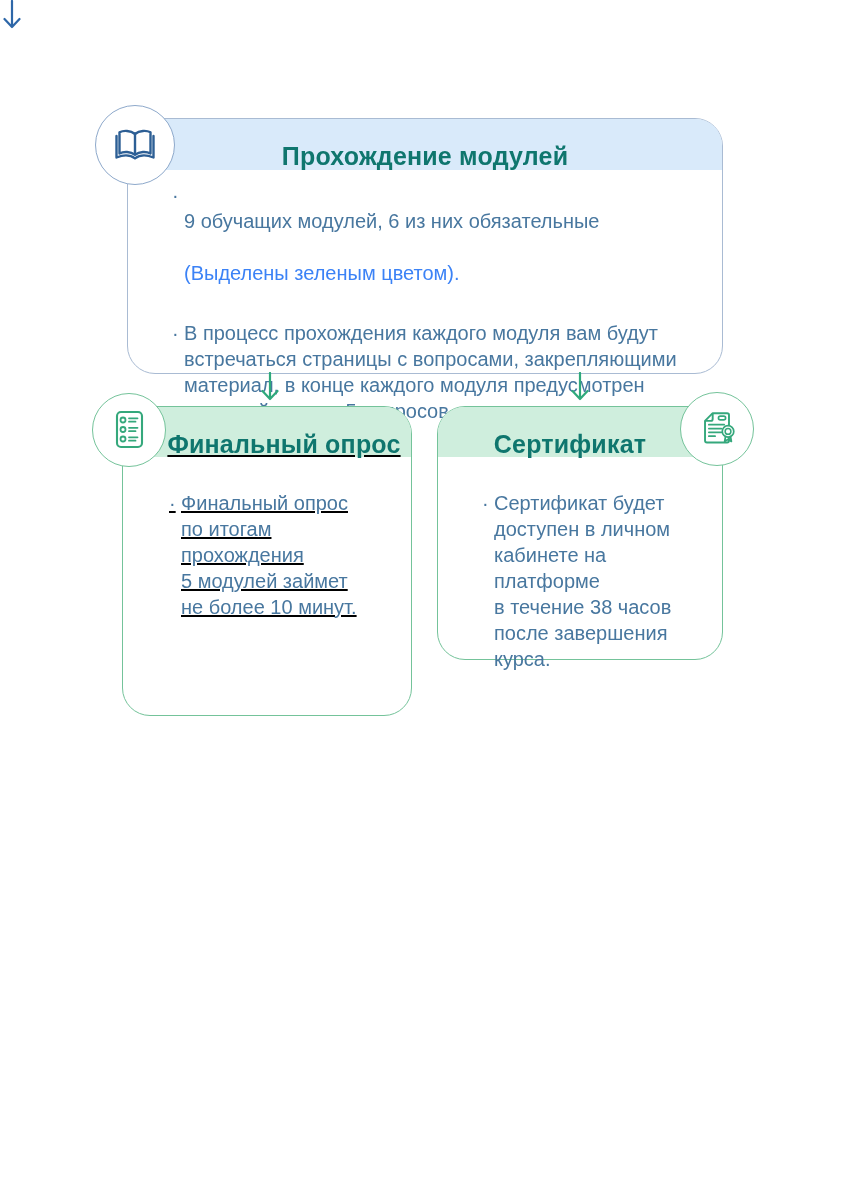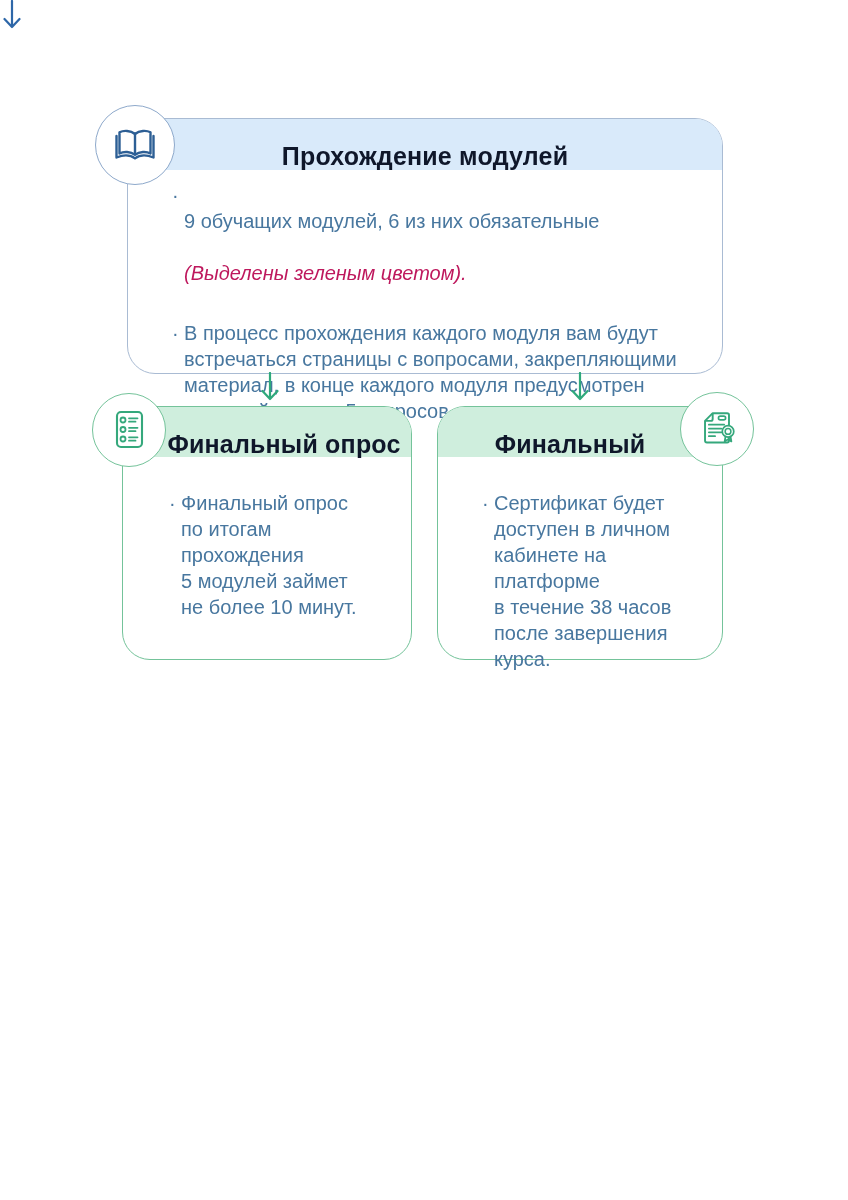--- a/index.html
+++ b/index.html
@@ -27,40 +27,40 @@
     display: flex;
     align-items: center;
     justify-content: center;
   }
   .card.blue  .card-header { background: #d9eafa; height: 51px; }
   .card.green .card-header { background: #cfeedd; height: 50px; }
 
   .card-title {
     font-size: 25px;
     font-weight: bold;
-    color: #0f172a;
+    color: #0f766e;
     letter-spacing: 0.2px;
     white-space: nowrap;
     margin-top: 24px;
   }
 
   .card-body {
     box-sizing: border-box;
     font-size: 20px;
     line-height: 26px;
     color: #48779f;
   }
   #modules-body { padding: 12px 34px 0 44px; }
   #survey-body  { padding: 33px 10px 0 46px; }
   #cert-body    { padding: 33px 6px 0 44px; }
 
   .bullet-row { display: flex; align-items: flex-start; margin-bottom: 8px; }
   .bullet-marker { width: 12px; flex: 0 0 12px; text-align: left; }
   .bullet-text { white-space: pre-line; }
-  .highlight-line { color: #be185d; font-style: italic; }
+  .highlight-line { color: #3b82f6; }
 
   .icon-circle {
     position: absolute;
     background: #ffffff;
     border-radius: 50%;
     box-sizing: border-box;
     display: flex;
     align-items: center;
     justify-content: center;
     z-index: 5;
@@ -120,21 +120,21 @@
     <svg width="24" height="34" viewBox="0 0 24 34">
       <path d="M12 1 V26 M4.5 19 L12 27 L19.5 19" fill="none" stroke="#2fa97b" stroke-width="2.2" stroke-linecap="round" stroke-linejoin="round"></path>
     </svg>
   </div>
   <div class="arrow" id="cert-arrow">
     <svg width="24" height="34" viewBox="0 0 24 34">
       <path d="M12 1 V26 M4.5 19 L12 27 L19.5 19" fill="none" stroke="#2fa97b" stroke-width="2.2" stroke-linecap="round" stroke-linejoin="round"></path>
     </svg>
   </div>
 
-  <div class="card green" style="left:122px; top:406px; width:290px; height:254px;">
+  <div class="card green" style="left:122px; top:406px; width:290px; height:310px;text-decoration:underline;">
     <div class="card-header" style="padding-left:34px;">
       <span class="card-title">Финальный опрос</span>
     </div>
     <div class="card-body" id="survey-body">
       <div class="bullet-row">
         <span class="bullet-marker">·</span>
         <span class="bullet-text">Финальный опрос
 по итогам
 прохождения
 5 модулей займет
@@ -150,21 +150,21 @@
       <path d="M21 11.3 H29.5 M21 14.7 H27.5" stroke="#35a87c" stroke-width="1.8" stroke-linecap="round"></path>
       <circle cx="15" cy="22.5" r="2.5" fill="none" stroke="#35a87c" stroke-width="1.8"></circle>
       <path d="M21 20.8 H29.5 M21 24.2 H27.5" stroke="#35a87c" stroke-width="1.8" stroke-linecap="round"></path>
       <circle cx="15" cy="32" r="2.5" fill="none" stroke="#35a87c" stroke-width="1.8"></circle>
       <path d="M21 30.3 H29.5 M21 33.7 H27.5" stroke="#35a87c" stroke-width="1.8" stroke-linecap="round"></path>
     </svg>
   </div>
 
   <div class="card green" style="left:437px; top:406px; width:286px; height:254px;">
     <div class="card-header" style="padding-right:20px;">
-      <span class="card-title">Финальный</span>
+      <span class="card-title">Сертификат</span>
     </div>
     <div class="card-body" id="cert-body">
       <div class="bullet-row">
         <span class="bullet-marker">·</span>
         <span class="bullet-text">Сертификат будет
 доступен в личном
 кабинете на платформе
 в течение 38 часов
 после завершения
 курса.</span>

